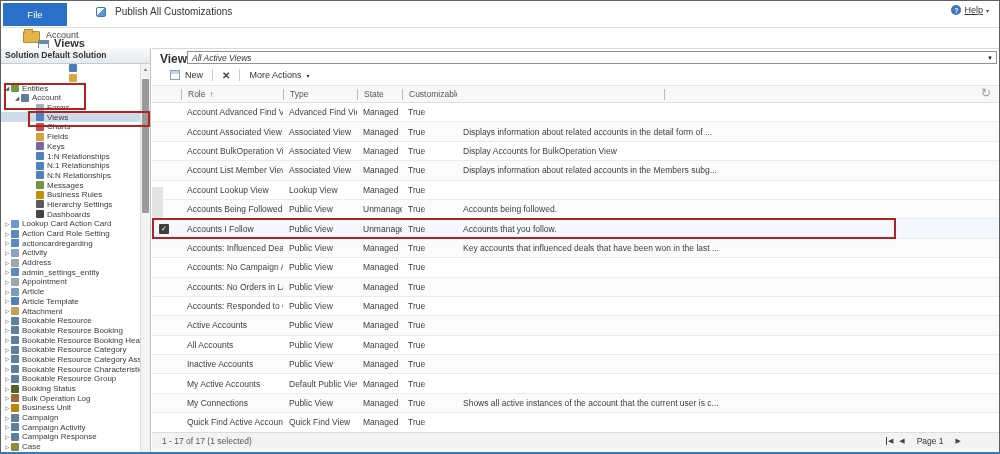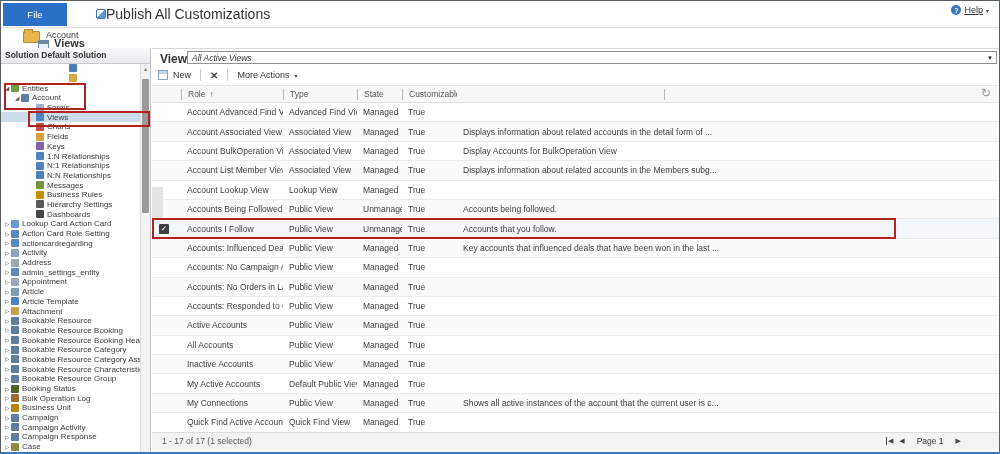--- a/index.html
+++ b/index.html
@@ -2,21 +2,21 @@
 <html style="--annot: #b32222;"><head>
 <meta charset="utf-8">
 <style>
   * { margin:0; padding:0; box-sizing:border-box; }
   html,body { width:1000px; height:454px; font-family:"Liberation Sans", sans-serif; background:#fff; }
   .frame { position:relative; width:1000px; height:454px; border:1px solid #5a6165; border-bottom:2px solid #3c77b7; background:#fff; overflow:hidden; }
 
   
   .topbar { position:absolute; left:0; top:0; right:0; height:27px; background:#fff; border-bottom:1px solid #e0e0e0; }
   .file-btn { position:absolute; left:2px; top:2px; width:64px; height:23px; background:#2a70c8; color:#fff; font-size:9.5px; display:flex; align-items:center; justify-content:center; cursor:default; }
-  .publish { position:absolute; left:95px; top:5px; display:flex; align-items:center; gap:0; font-size:14px; color:#333;text-align:right; }
+  .publish { position:absolute; left:95px; top:5px; display:flex; align-items:center; gap:9px; font-size:10px; color:#333;text-align:right; }
   .publish-icon { width:10px; height:10px; border:1px solid #3b77bd; border-radius:2px; background:linear-gradient(135deg,#fff 50%,#5b9bd5 50%); }
   .help { position:absolute; right:10px; top:4px; display:flex; align-items:center; gap:3px; font-size:9px; color:#333;margin-left:12px; }
   .help-icon { width:10px; height:10px; border-radius:50%; background:#3b77bd; color:#fff; font-size:7px; font-weight:bold; display:flex; align-items:center; justify-content:center; }
   .help-label { text-decoration:underline; }
   .caret { font-size:6px; color:#444; }
 
   
   .titlebar { position:absolute; left:0; top:27px; right:0; height:20px; background:#fff; }
   .folder-icon { position:absolute; left:22px; top:3px; width:17px; height:12px; background:#e5b54d; border:1px solid #b98d2f; border-radius:1px; }
   .folder-icon::before { content:""; position:absolute; left:0; top:-3px; width:7px; height:3px; background:#e5b54d; border:1px solid #b98d2f; border-bottom:none; }
@@ -38,21 +38,21 @@
   .sb-scroll { position:absolute; right:0; top:16px; width:10px; bottom:0; background:#f3f3f3; border-left:1px solid #ddd; }
   .sb-up { height:10px; font-size:6px; color:#777; text-align:center; line-height:10px; }
   .sb-thumb { position:absolute; left:1px; right:1px; top:15px; height:134px; background:#9a9a9a; border-radius:1px; }
 
   
   .main { position:absolute; left:151px; top:47px; right:0; bottom:0; background:#fff; }
   .view-row { position:absolute; left:0; top:0; right:0; height:17px; border-top:1px solid #d8d8d8; }
   .view-label { position:absolute; left:8px; top:3px; font-size:12px; font-weight:bold; color:#333; }
   .view-dd { position:absolute; left:35px; top:2px; right:2px; height:13px; border:1px solid #919191; background:#fff; font-size:8.5px; color:#333; padding:1px 14px 0 4px; white-space:nowrap; overflow:hidden;font-style:italic; }
   .dd-caret { position:absolute; right:3px; top:3px; font-size:6px; color:#222; }
-  .toolbar { position:absolute; left:0; top:17px; right:0; height:20px; display:flex; align-items:center; padding-left:6px; gap:9px; }
+  .toolbar { position:absolute; left:0; top:17px; right:0; height:20px; display:flex; align-items:center; padding-left:18px; gap:9px; }
   .tb-btn { display:flex; align-items:center; gap:5px; font-size:9px; color:#333; cursor:default; }
   .new-icon { width:10px; height:10px; border:1px solid #8aa5bd; background:linear-gradient(#c7d6e4 0 3px,#fff 3px); }
   .x-icon { font-size:10px; color:#444; font-weight:bold; }
   .tb-sep { width:1px; height:12px; background:#ccc; }
 
   .grid-header { position:absolute; left:0; top:37px; right:0; height:18px; background:#f8f8f8; border-top:1px solid #e6e6e6; border-bottom:1px solid #e0e0e0; display:grid; grid-template-columns:29px 102px 74px 45px 55px 1fr; font-size:8.5px; color:#555; align-items:center; }
   .gh-cell { border-left:1px solid #b9b9b9; height:11px; line-height:11px; padding-left:6px; white-space:nowrap; overflow:hidden; }
   .gh-sel { border-left:none; }
   .sort-arrow { font-size:8px; color:#666; margin-left:4px; }
   .gh-endpipe { position:absolute; left:512px; top:41px; width:1px; height:11px; background:#b9b9b9; }

